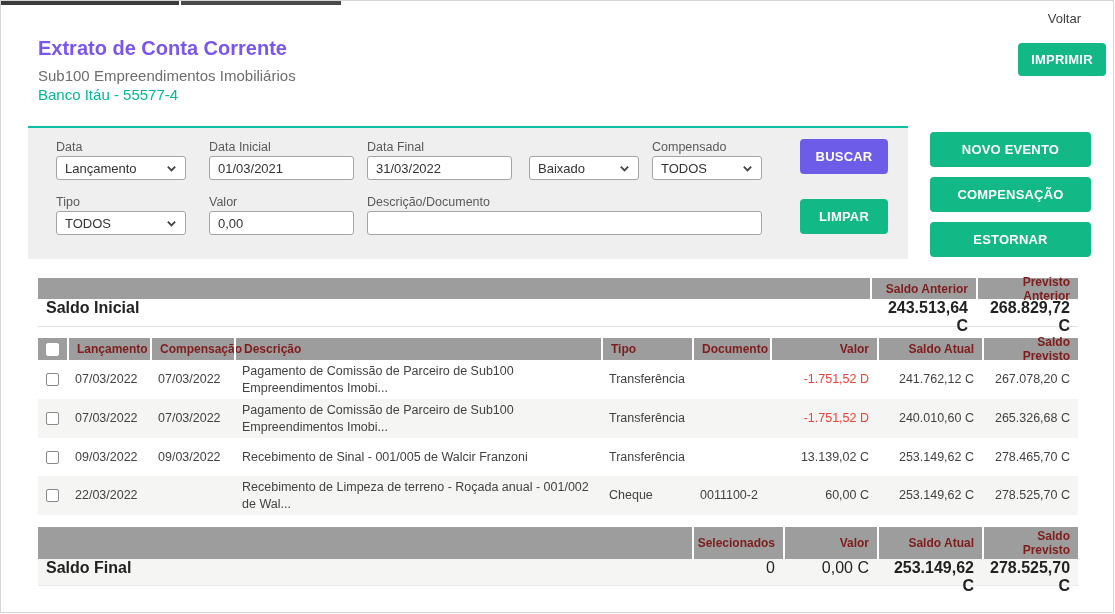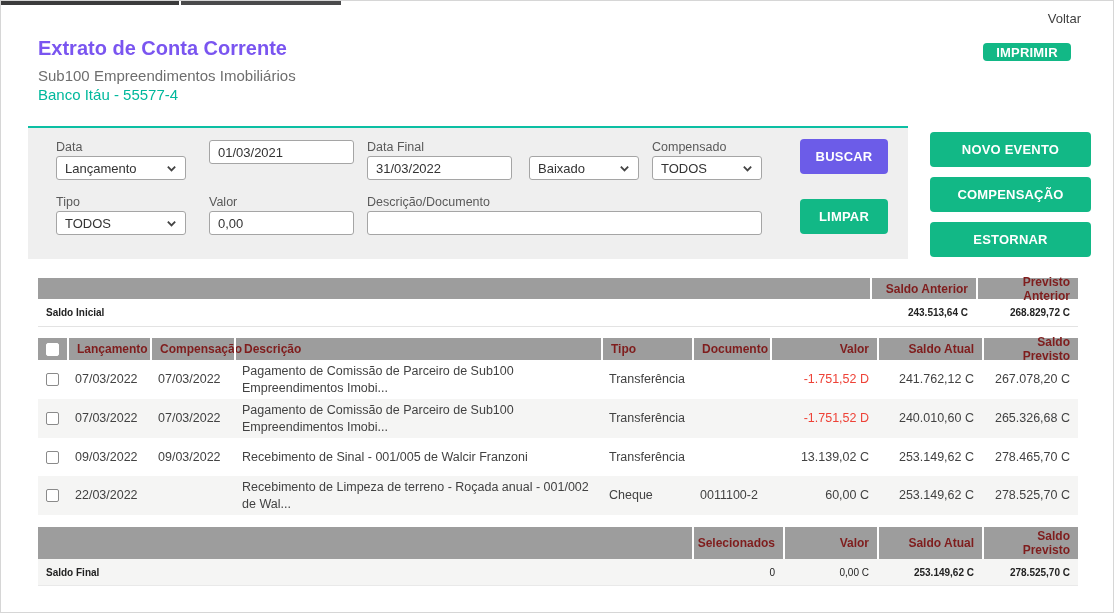--- a/index.html
+++ b/index.html
@@ -25,38 +25,38 @@
   .top-sliver{position:absolute;top:0;left:0;height:4px;width:100%;}
   .top-sliver .seg1{position:absolute;left:0;top:0;width:178px;height:4px;background:#3b3b3c;}
   .top-sliver .seg2{position:absolute;left:180px;top:0;width:160px;height:4px;background:#4a4a4b;}
   .voltar{position:absolute;top:10px;right:32px;font-size:13px;color:#3f3f3f;cursor:pointer;}
   .title{position:absolute;left:37px;top:36px;font-size:20px;font-weight:bold;color:var(--purple-title);}
   .subtitle{position:absolute;left:37px;top:66px;font-size:15px;color:#6e6e6e;}
   .bank{position:absolute;left:37px;top:85px;font-size:15px;color:var(--bank);}
   .btn{display:flex;align-items:center;justify-content:center;color:#fff;font-weight:bold;font-size:13px;border-radius:4px;cursor:pointer;letter-spacing:.2px;border:none;}
   .btn-green{background:var(--green);}
   .btn-purple{background:var(--purple-btn);}
-  .imprimir{position:absolute;right:42px;top:42px;width:88px;height:18px;}
+  .imprimir{position:absolute;right:7px;top:42px;width:88px;height:33px;}
   
   .filter-panel{position:absolute;left:27px;top:125px;width:880px;height:133px;background:#efefef;border-top:2px solid var(--teal);}
   .f-label{position:absolute;font-size:12.5px;font-weight:normal;color:#5a5a5a;}
   .f-input,.f-select{position:absolute;height:24px;border:1px solid #a5a5a5;border-radius:3px;background:#fff;font-size:13px;color:#333;padding:0 8px;font-family:"Liberation Sans","DejaVu Sans",sans-serif;}
   .f-select{display:flex;align-items:center;justify-content:space-between;cursor:pointer;}
   .chev{width:11px;height:11px;flex:0 0 auto;margin-left:6px;}
   .chev polyline{fill:none;stroke:#444;stroke-width:2;}
   .buscar{position:absolute;left:772px;top:11px;width:88px;height:35px;}
   .limpar{position:absolute;left:772px;top:71px;width:88px;height:35px;}
   .side-btn{position:absolute;left:929px;width:161px;height:35px;}
   
   .tbl{position:absolute;left:37px;width:1040px;}
   .hbar{display:flex;background:var(--graybar);color:#7f1d1d;font-size:12px;font-weight:bold;align-items:stretch;}
   .hbar .hcell{display:flex;align-items:center;padding:0 8px;}
   .hbar .sep{border-left:2px solid #fff;}
   .right{justify-content:flex-end;text-align:right;}
-  .vrow{display:flex;align-items:center;font-size:10px;color:#222;}
+  .vrow{display:flex;align-items:flex-start;font-size:16px;color:#222;}
   .vrow .vcell{padding:0 8px;}
   .bold{font-weight:bold;}
   
   .c-cb{width:29px;justify-content:center;display:flex;align-items:center;}
   .c-lanc{width:83px;}
   .c-comp{width:84px;}
   .c-desc{width:367px;}
   .c-tipo{width:91px;}
   .c-doc{width:78px;}
   .c-val{width:107px;}
@@ -97,21 +97,21 @@
   <div class="filter-panel">
     <span class="f-label" style="left:28px;top:12px;">Data</span>
     <div class="f-select" style="left:28px;top:28px;width:130px;">
       <span>Lançamento</span>
       <svg class="chev" viewBox="0 0 12 12">
           <polyline points="2,4 6,8 10,4"></polyline>
         </svg>
     </div>
 
     <span class="f-label" style="left:181px;top:12px;">Data Inicial</span>
-    <input class="f-input" style="left: 181px; top: 12px; width: 145px;" value="01/03/2021">
+    <input class="f-input" style="left: 181px; top: 28px; width: 145px;" value="01/03/2021">
 
     <span class="f-label" style="left:339px;top:12px;">Data Final</span>
     <input class="f-input" style="left: 339px; top: 28px; width: 145px;" value="31/03/2022">
 
     <span class="f-label" style="left:501px;top:12px;margin-top:20px;">Situação</span>
     <div class="f-select" style="left:501px;top:28px;width:110px;">
       <span>Baixado</span>
       <svg class="chev" viewBox="0 0 12 12">
           <polyline points="2,4 6,8 10,4"></polyline>
         </svg>

